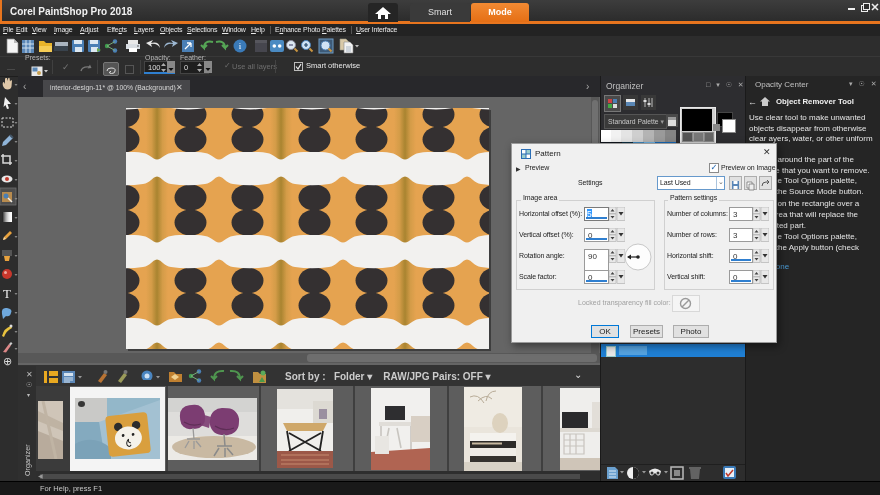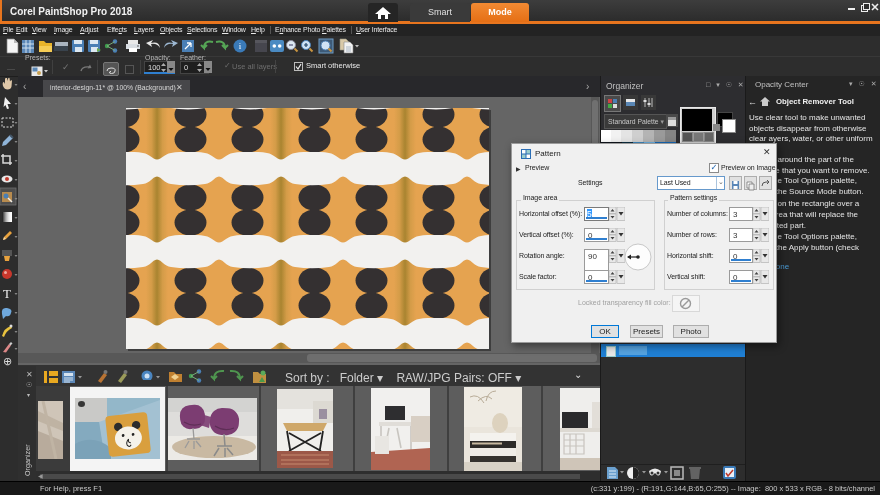--- a/index.html
+++ b/index.html
@@ -545,21 +545,21 @@
         </g>
       <g transform="translate(188,0)">
           <path d="M2,2 q10,-1 10,8 l-3,-3 m3,3 l3,-3" stroke="#4f964f" stroke-width="2" fill="none"></path>
         </g>
       <g transform="translate(212,0)">
           <path d="M1,3 h5 l2,2 h6 v9 h-13 z" fill="#c09040"></path>
           <path d="M7,13 l3,-5 l3,5 z" fill="#4a9a4a"></path>
           <circle cx="11" cy="4" r="2.5" fill="#5aaa5a"></circle>
         </g>
     </svg>
-    <div class="abs txt" style="left:285px;top:371px;font-size:12px;color:#ccc;">Sort by :&nbsp;&nbsp;&nbsp;Folder ▾&nbsp;&nbsp;&nbsp;&nbsp;RAW/JPG Pairs: OFF ▾</div>
+    <div class="abs txt" style="left:285px;top:371px;font-size:10px;color:#ccc;font-weight:bold;">Sort by :&nbsp;&nbsp;&nbsp;Folder ▾&nbsp;&nbsp;&nbsp;&nbsp;RAW/JPG Pairs: OFF ▾</div>
     <div class="abs txt" style="left:574px;top:369px;font-size:10px;color:#ddd;">⌄</div>
 
     <div class="abs" style="left:36px;top:386px;width:564px;height:85px;background:#5d5d5d;"></div>
 
     <div class="abs" style="left:18px;top:366px;width:18px;height:115px;background:#2f2f2f;"></div>
     <div class="abs txt" style="left:26px;top:370px;font-size:8px;color:#bbb;">✕</div>
     <div class="abs txt" style="left:26px;top:381px;font-size:7px;color:#bbb;">☉</div>
     <div class="abs txt" style="left:27px;top:391px;font-size:6px;color:#bbb;">▾</div>
     <div class="abs txt" style="left:23px;top:476px;font-size:7.2px;color:#c8c8c8;transform:rotate(-90deg);transform-origin:0 0;">Organizer</div>
     <div id="thumbs">
@@ -656,21 +656,20 @@
       </svg>
     </div>
 
     <div class="abs" style="left:36px;top:471px;width:564px;height:10px;background:#2e2e2e;"></div>
     <div class="abs" style="left:40px;top:474px;width:540px;height:5px;background:#4a4a4a;"></div>
     <div class="abs txt" style="left:38px;top:472px;font-size:6px;color:#999;">◀</div>
   </div>
 
   <div class="abs" style="left:0;top:481px;width:880px;height:14px;background:#191919;border-top:1px solid #000;"></div>
   <div class="abs txt" style="left:4px;top:484px;font-size:7.5px;color:#c8c8c8;padding-left:36px;">For Help, press F1</div>
-  <div class="abs txt" style="right:5px;top:484px;font-size:7.5px;color:#c8c8c8;">(c:331 y:199) - (R:191,G:144,B:65,O:255) -- Image:&nbsp; 800 x 533 x RGB - 8 bits/channel</div>
 
   <div id="dialog">
     <div class="abs" style="left:511px;top:143px;width:266px;height:200px;background:#f0f0f0;border:1px solid #9a9a9a;box-shadow:2px 3px 8px rgba(0,0,0,0.45);box-sizing:border-box;"></div>
 
     <svg class="abs" style="left:521px;top:149px;" width="10" height="10" viewBox="0 0 10 10">
         <rect width="10" height="10" fill="#2a6db5"></rect>
         <rect x="1" y="1" width="3.5" height="3.5" fill="#fff"></rect>
         <rect x="5.5" y="5.5" width="3.5" height="3.5" fill="#fff"></rect>
         <rect x="5.5" y="1" width="3.5" height="3.5" fill="#9cc"></rect>
         <rect x="1" y="5.5" width="3.5" height="3.5" fill="#9cc"></rect>

